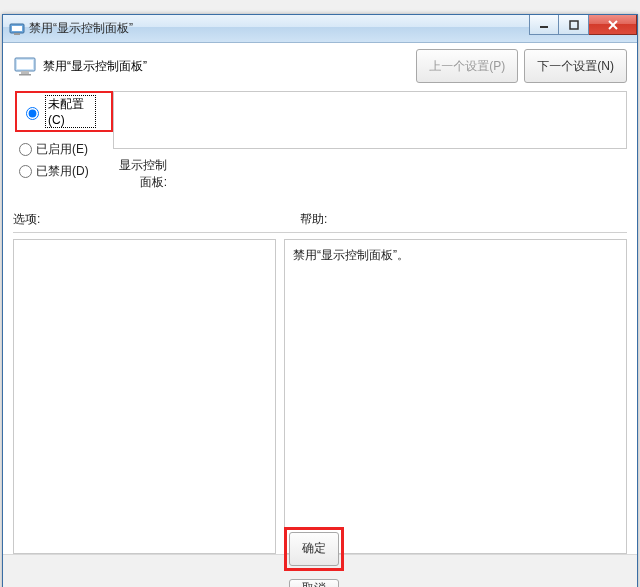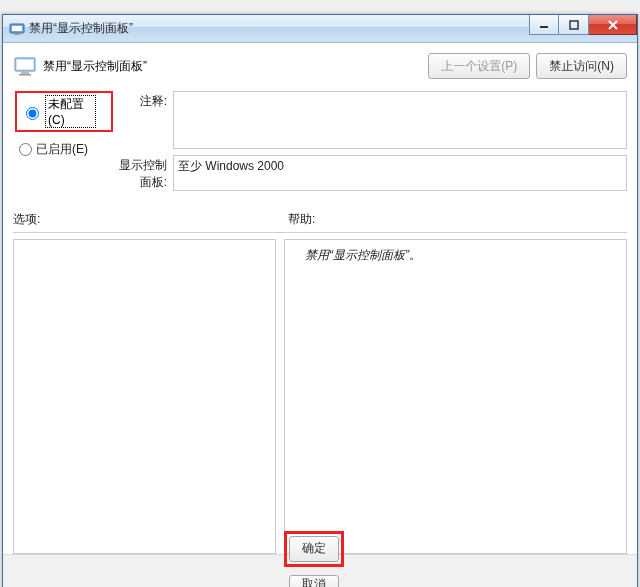--- a/index.html
+++ b/index.html
@@ -85,21 +85,21 @@
   .header-left {
     display: flex;
     align-items: center;
     gap: 6px;
   }
   .policy-icon {
     width: 24px; height: 24px;
   }
   .nav-buttons { display: flex; gap: 6px; }
   .btn {
-    height: 26px;
+    height: 34px;
     padding: 0 12px;
     background: linear-gradient(to bottom,#fdfdfd,#eaeaea);
     border: 1px solid #a8a8a8;
     border-radius: 3px;
     font-size: 12px;
     color: #333;
     cursor: pointer;
     display: inline-flex;
     align-items: center;
   }
@@ -163,20 +163,21 @@
     border: 1px solid #c9c9c9;
     background: #fff;
     font-size: 12px;
     padding: 2px 4px;
     color: #222;
     overflow: hidden;
   }
   .section-headers {
     display: flex;
     margin-top: 14px;
+    gap: 12px;
   }
   .section-headers .col-left { width: 275px; }
   .section-label { color: #222; }
   .hr {
     height: 1px;
     background: #d0d0d0;
     margin: 4px 0 6px 0;
   }
   .lower-panes {
     display: flex;
@@ -204,21 +205,21 @@
     justify-content: center;
     gap: 8px;
     padding-right: 12px;
     flex-direction: column;
   }
   .ok-highlight {
     border: 3px solid #e22;
     padding: 2px;
     display: inline-flex;
   }
-  .help-p { margin: 0 0 12px 12px; font-style: italic; }
+  .help-p { margin: 0 0 12px 0; }
 </style>
 </head>
 <body>
 
 <div class="window">
 
   <div class="titlebar">
     <span class="title-icon">
       <svg width="16" height="16" viewBox="0 0 16 16">
         <rect x="1" y="3" width="14" height="9" rx="1" fill="#6fa8dc" stroke="#3b6fa0"></rect>
@@ -256,44 +257,46 @@
             <rect x="2" y="4" width="20" height="13" rx="1" fill="#cde3f6" stroke="#5a87b4"></rect>
             <rect x="4" y="6" width="16" height="9" fill="#fff"></rect>
             <rect x="8" y="17" width="8" height="3" fill="#bcbcbc"></rect>
             <rect x="6" y="20" width="12" height="1.5" fill="#9a9a9a"></rect>
           </svg>
         </span>
         <span>禁用“显示控制面板”</span>
       </div>
       <div class="nav-buttons">
         <button class="btn disabled">上一个设置(P)</button>
-        <button class="btn">禁止访问(N)</button>
+        <button class="btn">下一个设置(N)</button>
       </div>
     </div>
 
     <div class="main-block">
       <div class="radio-col">
         <div class="radio-highlight">
           <input type="radio" name="state" checked="" style="">
           <span class="focus-label">未配置(C)</span>
         </div>
         <label class="radio-item" style="margin-top:6px;">
           <input type="radio" name="state" style="">
           <span>已启用(E)</span>
         </label>
+        <label class="radio-item">
+          <input type="radio" name="state" style="">
+          <span>已禁用(D)</span>
+        </label>
       </div>
 
       <div class="right-col">
         <div class="field-row">
-          <div class="field-label">注释:</div>
           <textarea class="comment-box" style=""></textarea>
         </div>
         <div class="field-row">
           <div class="field-label">显示控制面板:</div>
-          <div class="supported-box">至少 Windows 2000</div>
         </div>
       </div>
     </div>
 
     <div class="section-headers">
       <div class="col-left"><span class="section-label">选项:</span></div>
       <div><span class="section-label">帮助:</span></div>
     </div>
     <div class="hr"></div>
 

